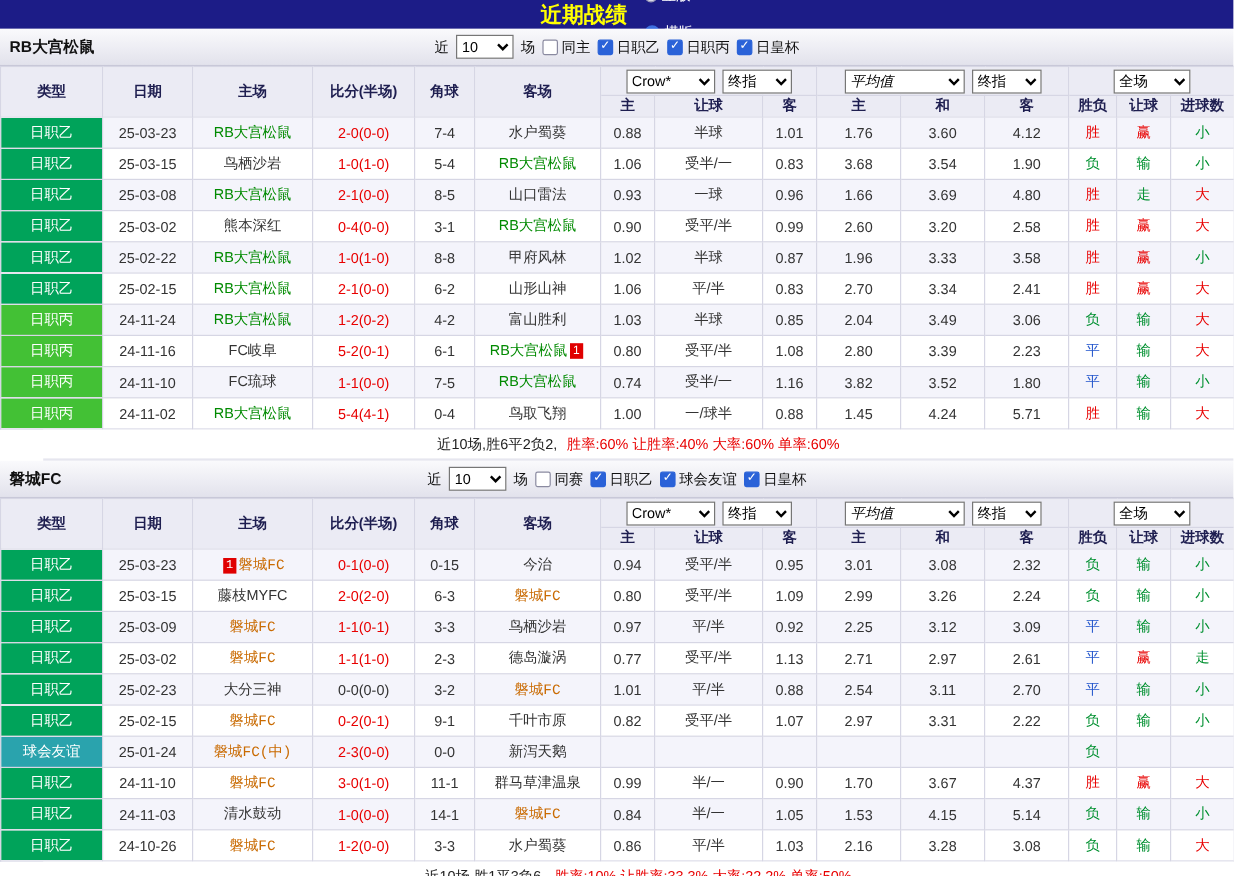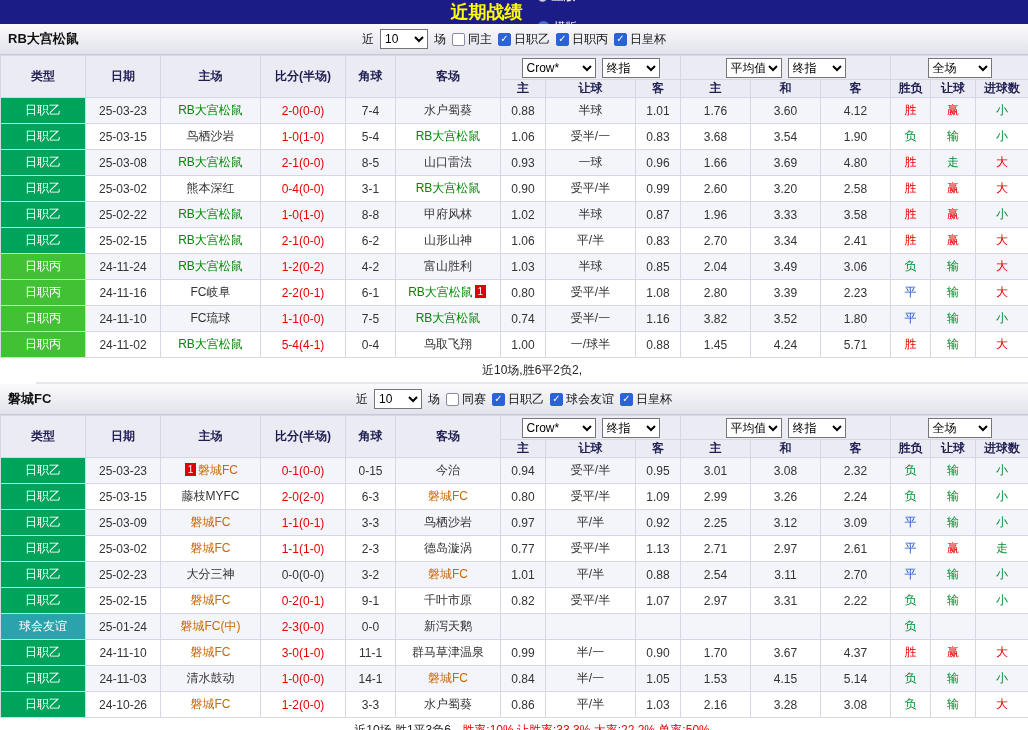--- a/index.html
+++ b/index.html
@@ -59,34 +59,34 @@
     padding: 0 2px;
     overflow: hidden;
     white-space: nowrap;
   }
   thead th { background: #ebebf4; font-weight: bold; color: #1e1e50; }
   thead tr.toprow th { height: 24px; }
   thead tr.subrow th { height: 18px; }
   .selrow { display: flex; justify-content: center; align-items: flex-end; gap: 6px; }
   .sel-book { width: 74px; }
   .sel-stage { width: 58px; }
-  .sel-avg { width: 56px; }
+  .sel-avg { width: 100px; font-style: italic; }
   .sel-scope { width: 64px; }
 
   tbody td { height: 26px; }
   tbody tr:nth-child(odd) { background: #f4f4fb; }
   tbody tr:nth-child(even) { background: #fff; }
 
   td.league { color: #fff; }
   .lg-jl2 { background: #00a35a; }
   .lg-jl3 { background: #43c135; }
   .lg-fr  { background: #2aa3ad; }
 
   .tm-green { color: #008a00; }
-  .tm-orange { color: #c96a00; }
+  .tm-orange { color: #c96a00; font-family: Liberation Mono, monospace; }
   .tm-dark { color: #333; text-align: center; }
   .team { cursor: pointer; }
 
   .c-red { color: #e80000; }
   .c-green { color: #009030; }
   .c-blue { color: #2255cc; }
   .c-dark { color: #333; }
   .num, .date, .corner { color: #333; }
 
   .badge1 {
@@ -324,21 +324,21 @@
             <td class="num">3.49</td>
             <td class="num">3.06</td>
             <td class="res c-green">负</td>
             <td class="res c-green">输</td>
             <td class="res c-red">大</td>
           </tr>
           <tr>
             <td class="league lg-jl3">日职丙</td>
             <td class="date">24-11-16</td>
             <td class="team tm-dark"><span>FC岐阜</span></td>
-            <td class="score c-red">2-2(0-1)</td>
+            <td class="score c-red">5-2(0-1)</td>
             <td class="corner">6-1</td>
             <td class="team tm-green"><span>RB大宫松鼠</span><span class="badge1">1</span></td>
             <td class="num">0.80</td>
             <td class="num">受平/半</td>
             <td class="num">1.08</td>
             <td class="num">2.80</td>
             <td class="num">3.39</td>
             <td class="num">2.23</td>
             <td class="res c-blue">平</td>
             <td class="res c-green">输</td>
@@ -376,20 +376,21 @@
             <td class="num">5.71</td>
             <td class="res c-red">胜</td>
             <td class="res c-green">输</td>
             <td class="res c-red">大</td>
           </tr>
         </tbody>
     </table>
 
     <div class="summary">
       <span class="sum-record">近10场,胜6平2负2,</span>
+      <span class="sum-rates">胜率:60% 让胜率:40% 大率:60% 单率:60%</span>
     </div>
   </section>
 
   <section>
     <div class="section-bar">
       <div class="team-title">磐城FC</div>
       <div class="filters">
           <span class="flabel">近</span>
           <select class="count-select"><option>10</option></select>
           <span class="flabel">场</span>

